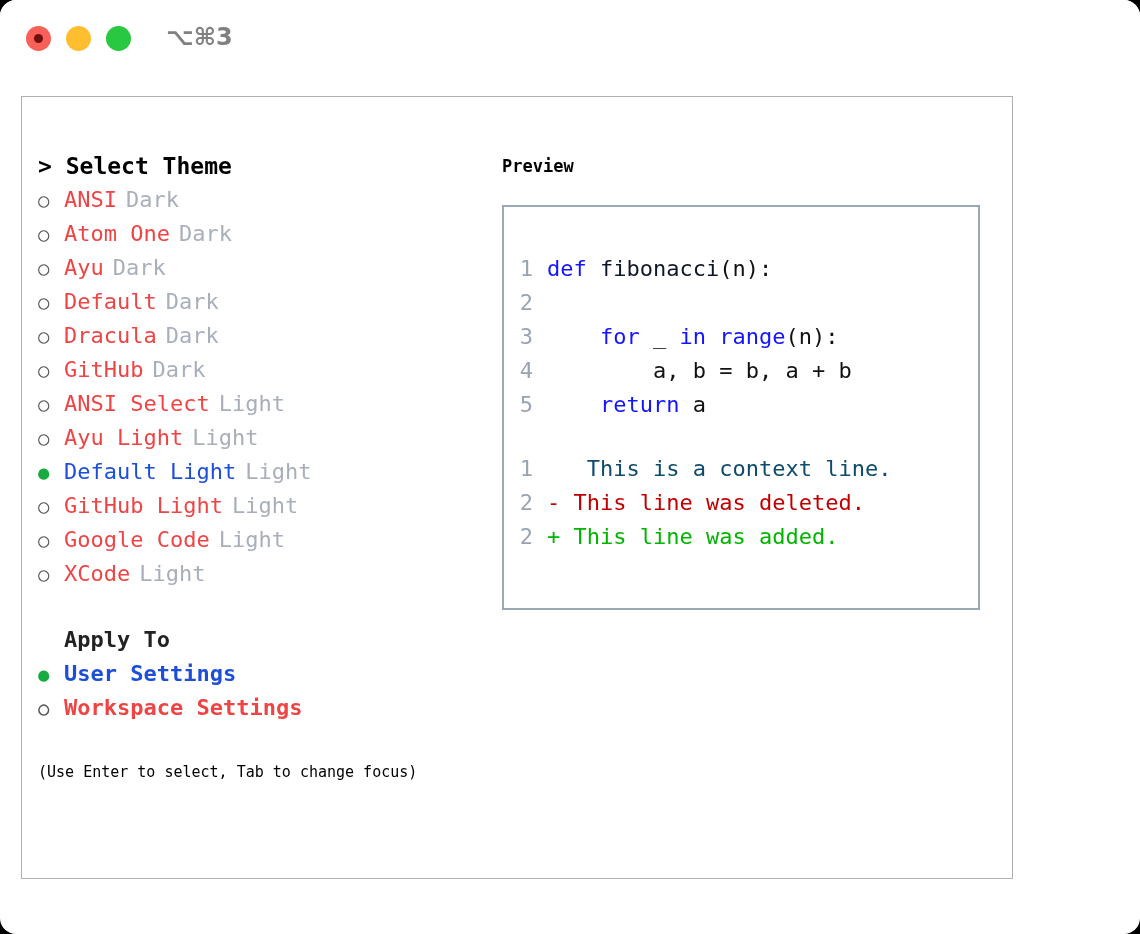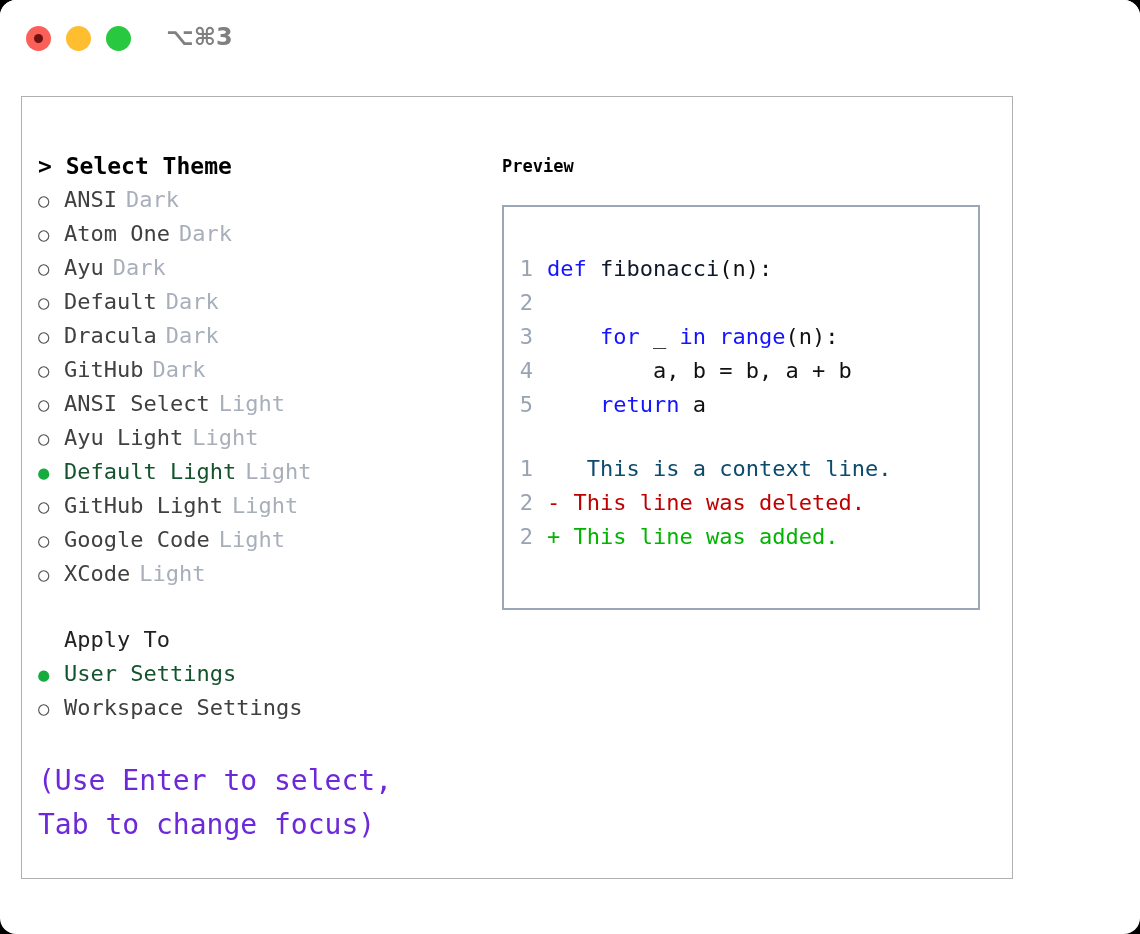--- a/index.html
+++ b/index.html
@@ -110,41 +110,42 @@
     white-space: pre;
   }
   .bullet {
     width: 26px;
     flex: 0 0 26px;
     font-size: 19px;
     color: #555555;
     line-height: 34px;
   }
   .bullet.filled { color: #17ab3f; }
-  .opt-label { color: #404040; }
-  .opt-label.selected { color: #14532d; }
+  .opt-label { color: #ef4444; }
+  .opt-label.selected { color: #1d4ed8; }
   .opt-variant {
     color: #a8afbb;
     margin-left: 9px;
   }
   .subsection {
     margin-top: 32px;
+    font-weight: bold;
   }
   .subsection-title {
     font-size: 22px;
     color: #222222;
     line-height: 34px;
     padding-left: 26px;
     white-space: pre;
   }
   .hint {
     margin-top: 34px;
-    font-size: 28px;
-    line-height: 44px;
-    color: #6d28d9;
+    font-size: 15px;
+    line-height: 27px;
+    color: #000000;
     width: 400px;
   }
 
   
   .right-col {
     position: absolute;
     left: 480px;
     top: 52px;
     width: 490px;
   }

